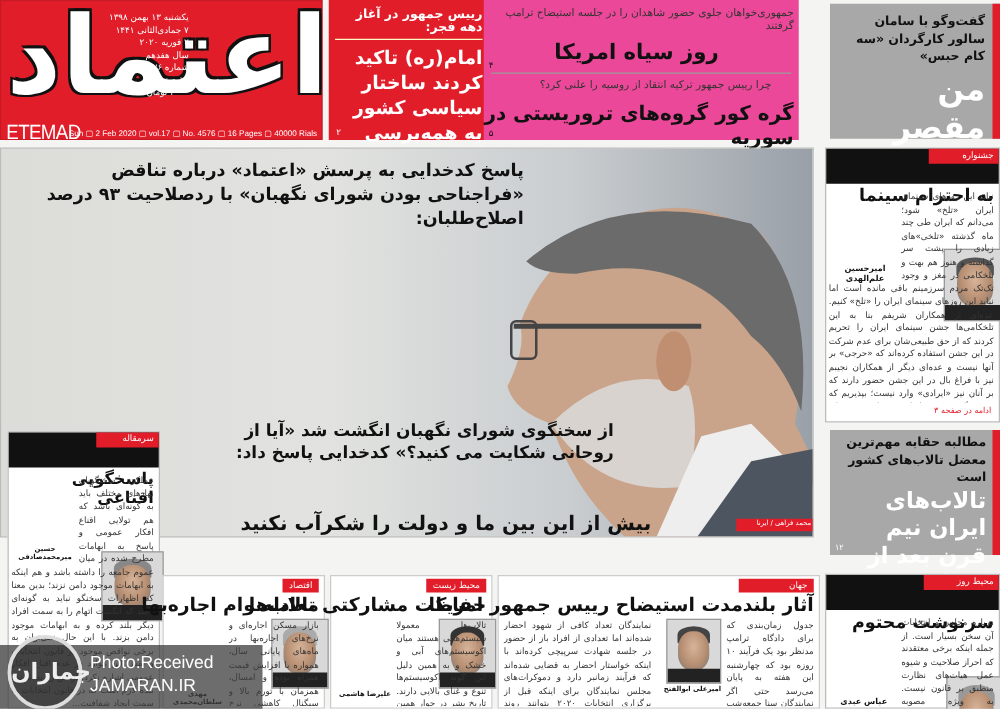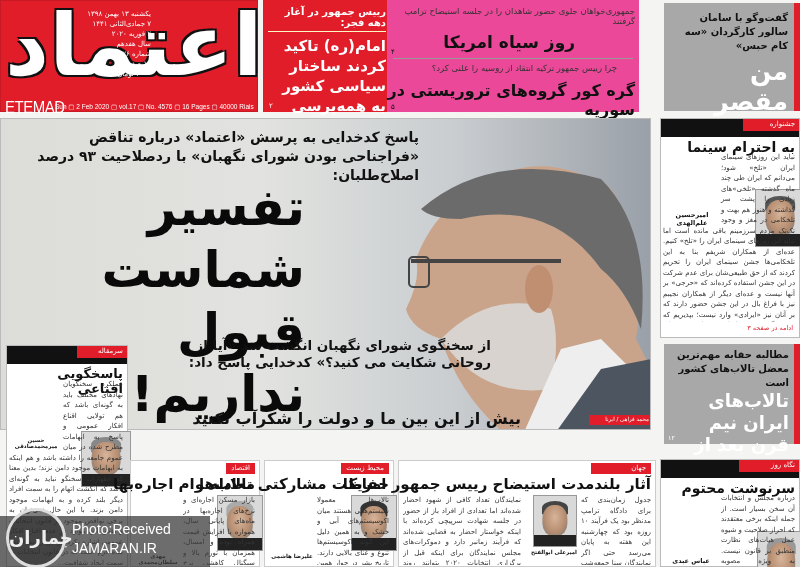--- a/index.html
+++ b/index.html
@@ -29,21 +29,21 @@
 
 #main-photo{left:0;top:118px;width:651px;height:312px;background:linear-gradient(90deg,#dcdcd8 0%,#e2e3e0 40%,#c9cdd0 70%,#9aa0a8 100%);overflow:hidden;border:1px solid #bbb;}
 #face{left:400px;top:20px;width:250px;height:300px;}
 #lede{left:8px;top:9px;width:410px;font-size:14px;font-weight:bold;line-height:19px;color:#111;}
 #headline{left:4px;top:58px;width:300px;font-size:50px;font-weight:bold;line-height:62px;color:#0a0a0a;letter-spacing:-2px;}
 #sub{left:150px;top:218px;width:340px;font-size:13.5px;font-weight:bold;line-height:17px;color:#111;}
 #quote{left:140px;top:290px;width:380px;font-size:16px;font-weight:bold;color:#111;}
 #credit{left:588px;top:296px;height:10px;width:62px;background:#e11d2a;font-size:5.5px;color:#fff;padding:1px 2px;}
 
 .col-box{background:#fff;border:1px solid #bbb;}
-.bar{height:18px;background:#111;position:relative;}
+.bar{height:28px;background:#111;position:relative;}
 .bar .red{position:absolute;right:0;top:0;height:12px;background:#e11d2a;font-size:7px;color:#fff;padding:1px 4px;direction:rtl;}
 .box-title{font-size:14px;font-weight:bold;padding:2px 4px;}
 .body-txt{font-size:7px;line-height:10.5px;color:#333;text-align:justify;}
 .thumb{background:#d9d9d9;border:1px solid #999;position:relative;overflow:hidden;}
 .thumb .head{position:absolute;left:50%;top:18%;width:60%;height:62%;transform:translateX(-50%);background:radial-gradient(ellipse at 50% 40%,#d7b49a 0%,#b88f72 55%,#777 100%);border-radius:45% 45% 40% 40%;}
 .thumb .hair{position:absolute;left:50%;top:10%;width:62%;height:28%;transform:translateX(-50%);background:#555;border-radius:50% 50% 10% 10%;}
 .thumb .shoulders{position:absolute;left:0;bottom:0;width:100%;height:22%;background:#222;}
 .cap{font-size:6.5px;font-weight:bold;text-align:center;color:#111;}
 #jashnvare{left:660px;top:118px;width:140px;height:220px;}
 #talab-box{left:664px;top:344px;width:136px;height:100px;background:#a8a8a8;border-right:6px solid #e11d2a;padding:4px 5px;}
@@ -111,24 +111,20 @@
     <path d="M60 60 Q130 0 210 50 Q250 110 235 200 L250 230 L250 300 L110 300 Q60 260 40 200 Q10 190 5 170 Q20 140 15 120 Q30 80 60 60Z" fill="#c9a48a"></path>
     <path d="M20 70 Q90 10 200 40 Q250 90 240 190 Q225 150 200 130 Q150 60 60 80 Q30 80 20 70Z" fill="#6b6b6b"></path>
     <path d="M40 200 Q80 260 150 250 Q160 200 150 170 Q90 150 40 200Z" fill="#d8d3cf"></path>
     <path d="M120 300 L160 210 L200 200 L230 230 L250 250 L250 300Z" fill="#eeeeee"></path>
     <path d="M150 300 L200 230 L250 220 L250 300Z" fill="#4d5560"></path>
     <rect x="10" y="120" width="150" height="4" fill="#444"></rect>
     <rect x="8" y="118" width="20" height="30" rx="4" fill="none" stroke="#444" stroke-width="2"></rect>
     <ellipse cx="138" cy="150" rx="14" ry="24" fill="#c08f72"></ellipse>
   </svg>
   <div id="lede" class="abs rtl">پاسخ کدخدایی به پرسش «اعتماد» درباره تناقض «فراجناحی بودن شورای نگهبان» با ردصلاحیت ۹۳ درصد اصلاح‌طلبان:</div>
-  <div id="headline" class="abs rtl">
-    <div>تفسیر شماست</div>
-    <div>قبول نداریم!</div>
-  </div>
   <div id="sub" class="abs rtl">از سخنگوی شورای نگهبان انگشت شد «آیا از روحانی شکایت می کنید؟» کدخدایی پاسخ داد:</div>
   <div id="quote" class="abs rtl">بیش از این بین ما و دولت را شکرآب نکنید</div>
   <div id="credit" class="abs rtl">محمد فراهی / ایرنا</div>
 </div>
 
 <div id="jashnvare" class="abs col-box rtl">
   <div class="bar">
       <div class="red" style="width:56px;">جشنواره</div>
     </div>
   <div class="box-title">به احترام سینما</div>
@@ -146,21 +142,21 @@
 </div>
 
 <div id="talab-box" class="abs rtl">
   <div class="kicker">مطالبه حقابه مهم‌ترین معضل تالاب‌های کشور است</div>
   <div class="big">تالاب‌های ایران نیم قرن بعد از کنوانسیون رامسر</div>
   <div class="abs" style="left:4px;bottom:2px;font-size:6.5px;color:#fff;">۱۲</div>
 </div>
 
 <div id="negah" class="abs col-box rtl">
   <div class="bar">
-      <div class="red" style="width:60px;">نگاه روز</div>
+      <div class="red" style="width:60px;">محیط روز</div>
     </div>
   <div class="box-title">سرنوشت محتوم</div>
   <div class="abs thumb" style="left:6px;top:33px;width:48px;height:62px;">
       <div class="hair" style="background:#999;"></div>
       <div class="head"></div>
     </div>
   <div class="abs cap" style="left:4px;top:97px;width:52px;">عباس عبدی</div>
   <div class="abs body-txt" style="right:4px;top:33px;width:74px;height:72px;overflow:hidden;">درباره مجلس و انتخابات آن سخن بسیار است. از جمله اینکه برخی معتقدند که احراز صلاحیت و شیوه عمل هیات‌های نظارت منطبق بر قانون نیست. به ویژه مصوبه ۱۳۷۸/۷/۲۱ مجمع</div>
 </div>
 

